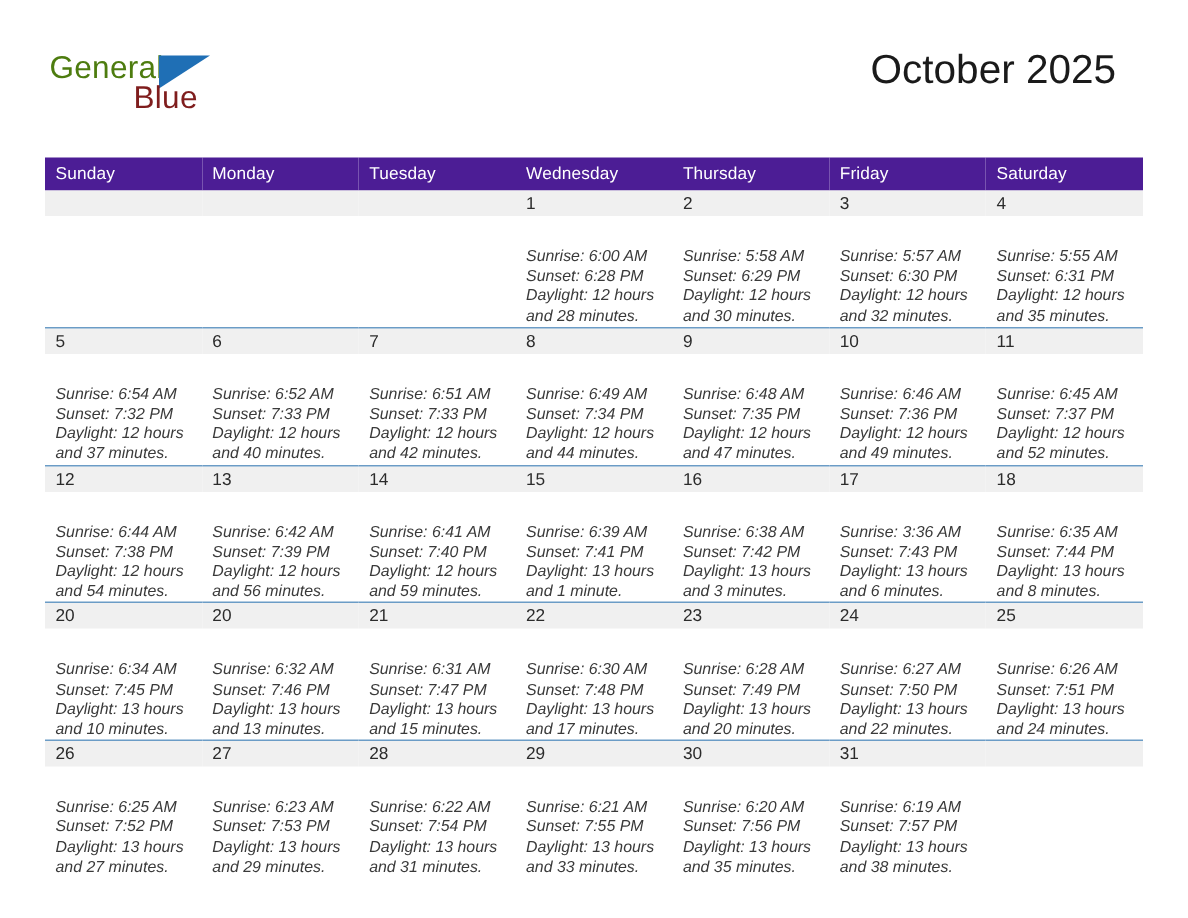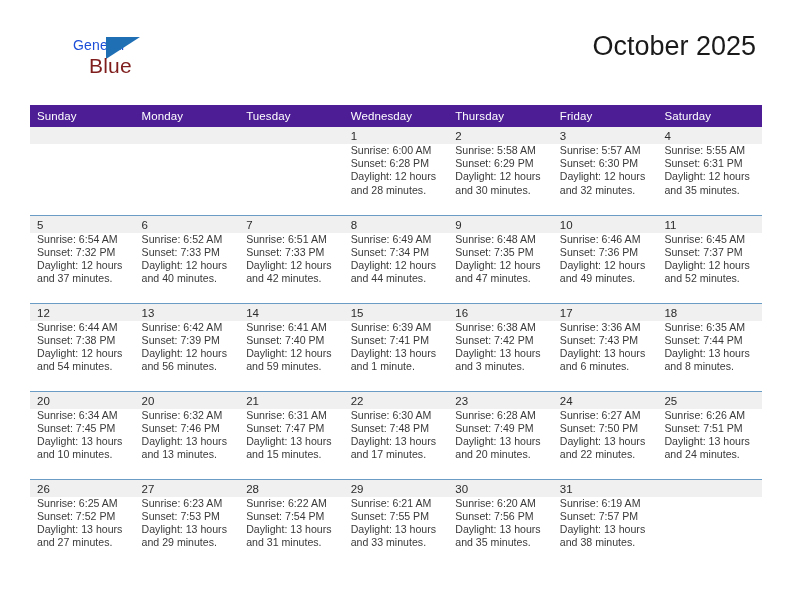--- a/index.html
+++ b/index.html
@@ -35,25 +35,24 @@
     position: absolute;
     left: 33px;
     top: 33px;
     width: 130px;
     height: 48px;
   }
   .logo-general {
     position: absolute;
     left: 0;
     top: 0;
-    font-size: 14px;
+    font-size: 21px;
     letter-spacing: 0.2px;
-    color: #1d4ed8;
+    color: #4d7c0f;
     line-height: 25px;
-    margin-left: 40px;
   }
   .logo-blue {
     position: absolute;
     left: 56px;
     top: 20px;
     font-size: 21px;
     letter-spacing: 0.2px;
     color: #7f1d1d;
     line-height: 25px;
   }
@@ -62,21 +61,21 @@
     left: 73px;
     top: 4px;
     width: 0;
     height: 0;
     border-left: 34px solid #1f6fb5;
     border-bottom: 22px solid transparent;
   }
 
   .title-block {
     position: absolute;
-    right: 36px;
+    right: 48px;
     top: 30px;
     text-align: right;
   }
   .cal-title {
     font-size: 27px;
     font-weight: normal;
     color: #1a1a1a;
     line-height: 32px;
     white-space: nowrap;
   }
@@ -133,24 +132,25 @@
     padding: 1px 0 0 7px;
     font-size: 11.5px;
     color: #2b2b2b;
     line-height: 16px;
   }
   .cell-empty .daynum-band {
     background: #f0f0f0;
   }
 
   .cell-body {
-    padding: 0 5px 0 7px;
+    padding: 21px 5px 0 7px;
     font-size: 10.6px;
     line-height: 13.2px;
     color: #3a3a3a;
+    font-style: italic;
   }
   .cell-body div {
     white-space: nowrap;
   }
 </style>
 </head>
 <body>
 
 <div class="page">
 

